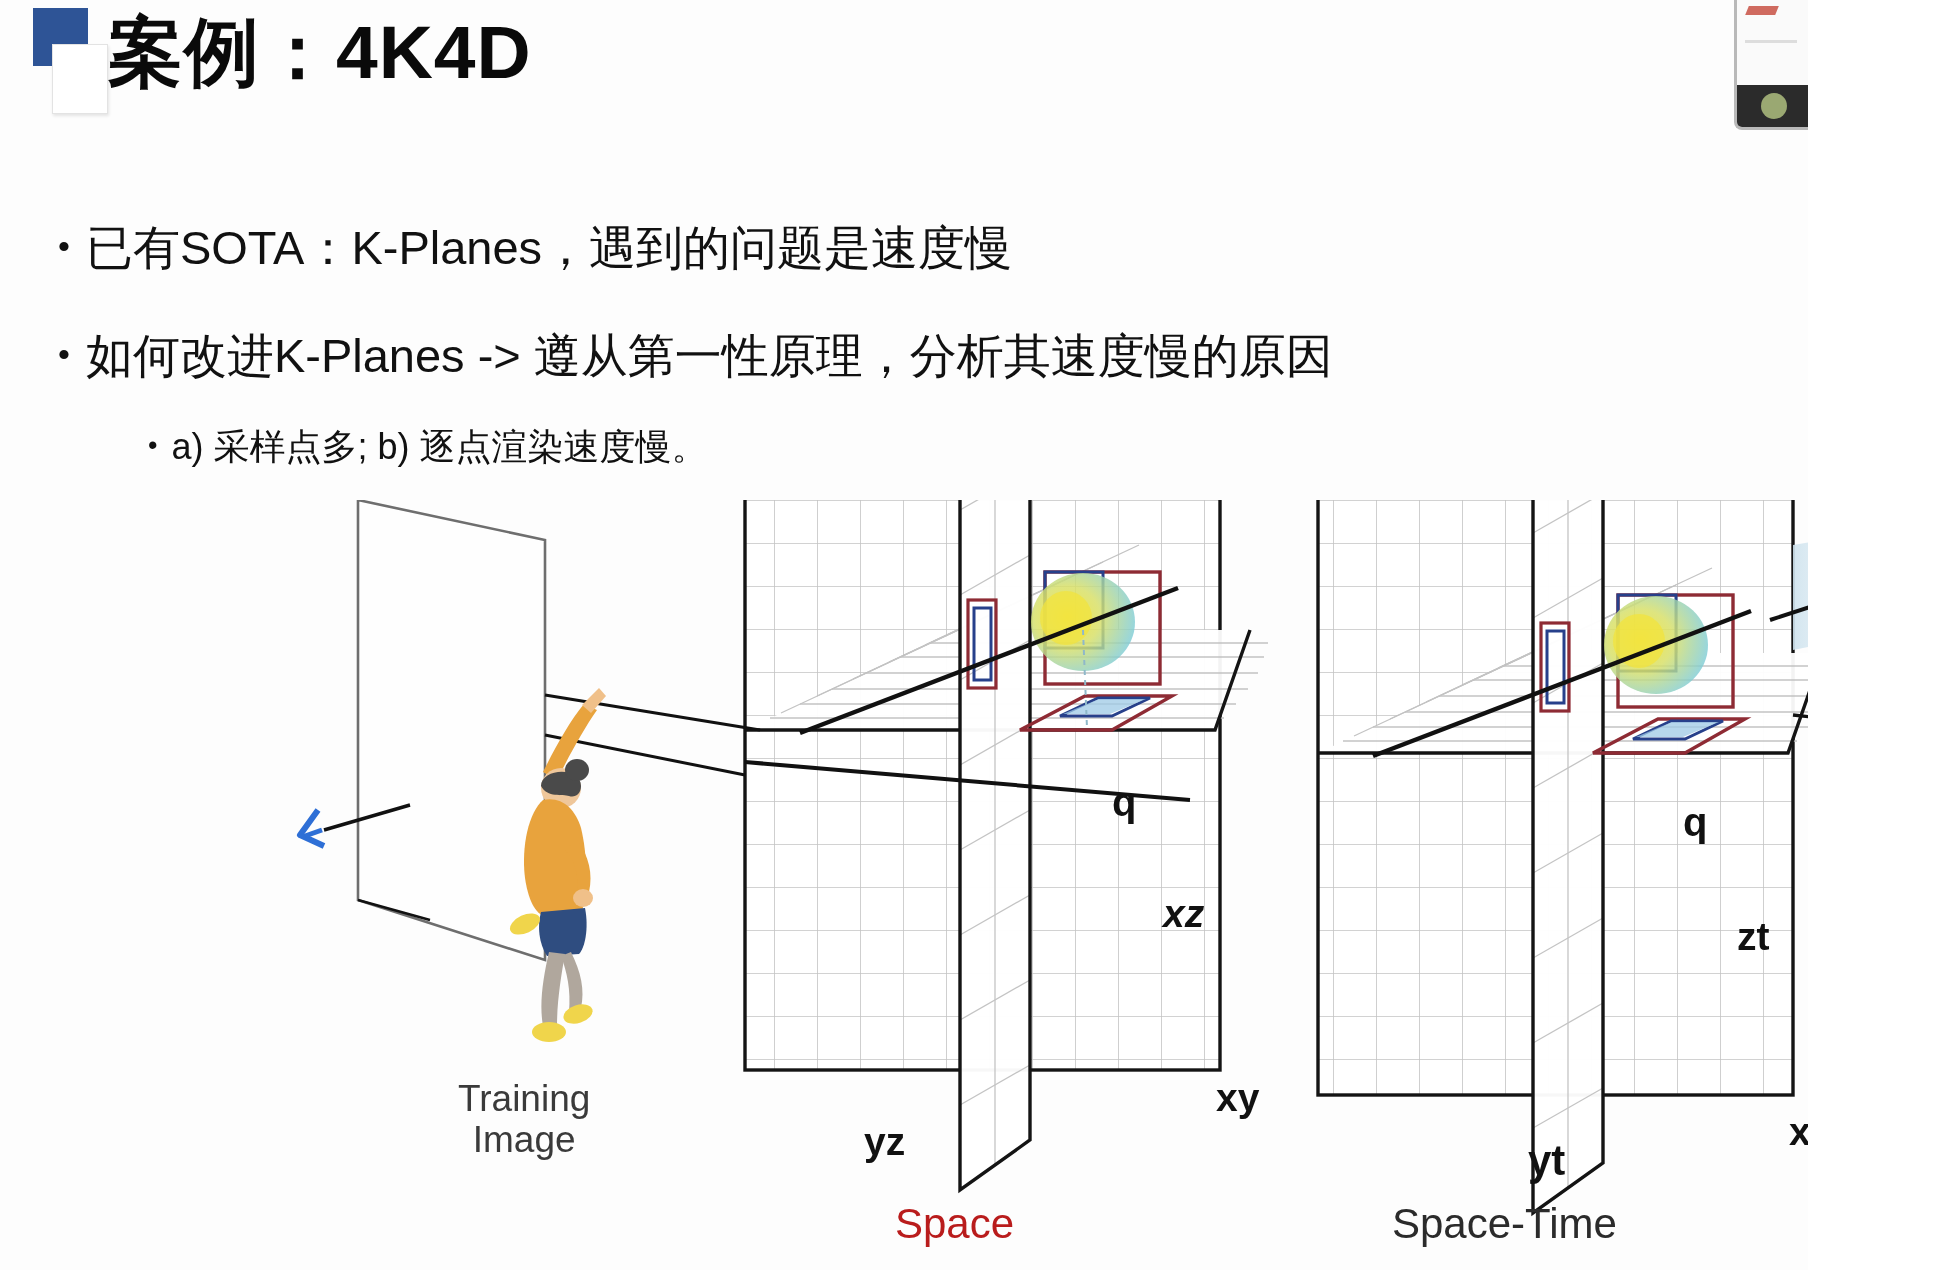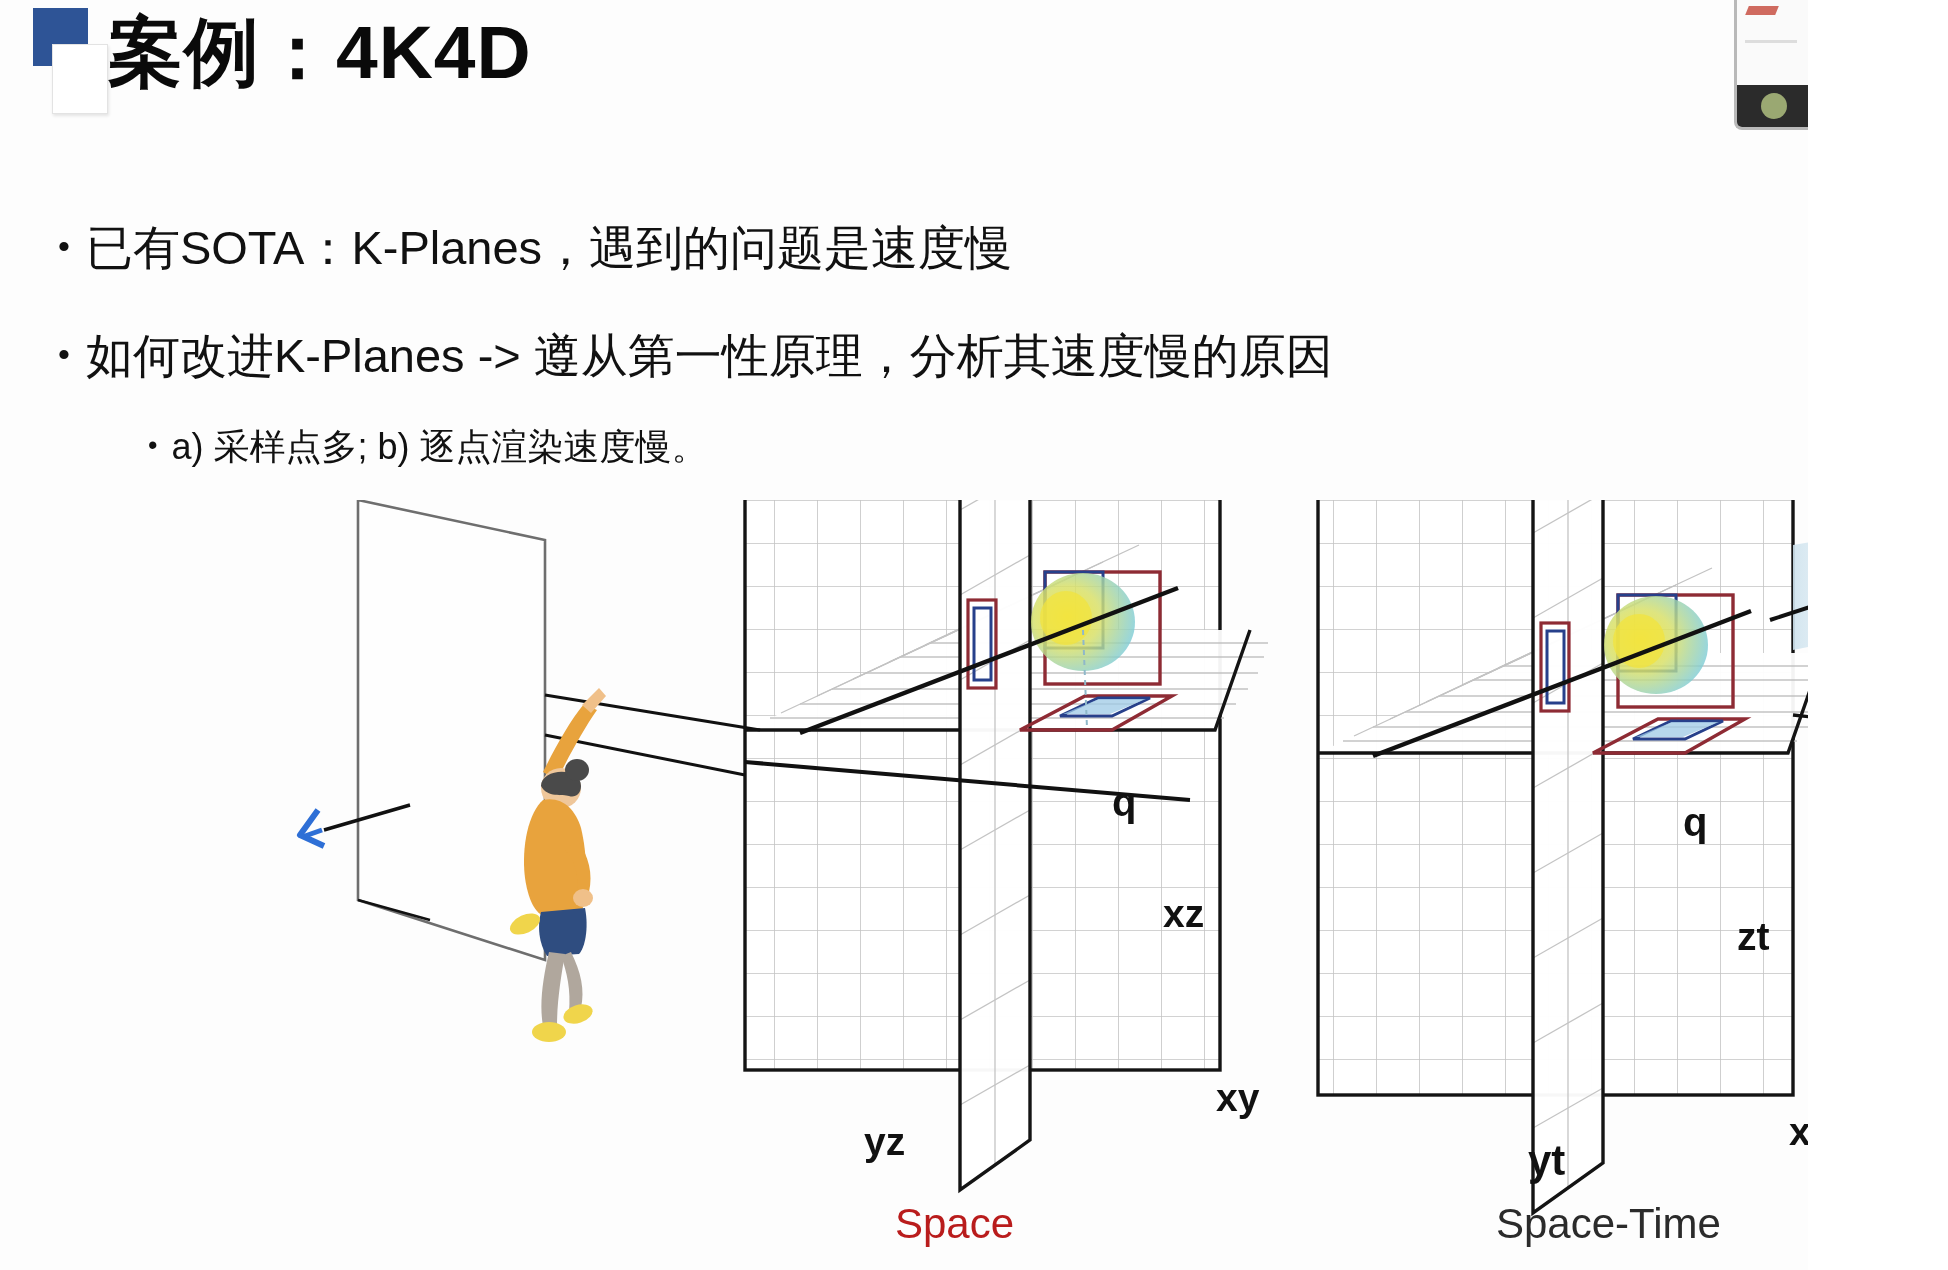--- a/index.html
+++ b/index.html
@@ -95,23 +95,23 @@
     font-weight: 700;
     white-space: nowrap;
   }
   .lbl-training {
     left: 458px; top: 578px;
     font-size: 37px; font-weight: 400;
     text-align: center; line-height: 1.12;
     color: #3a3a3a;
   }
   .lbl-space     { left: 895px; top: 700px; font-size: 42px; font-weight: 400; color:#b91c1c; }
-  .lbl-spacetime { left: 1496px; top: 700px; font-size: 42px; font-weight: 400; color:#2b2b2b; }
-
-  .lbl-xz { left: 1163px; top: 392px; font-size: 39px; }
+  .lbl-spacetime { left: 1392px; top: 700px; font-size: 42px; font-weight: 400; color:#2b2b2b; }
+
+  .lbl-xz { left: 1163px; top: 392px; font-size: 39px; font-style: italic; }
   .lbl-xy { left: 1216px; top: 576px; font-size: 39px; }
   .lbl-yz { left: 864px;  top: 620px; font-size: 39px; }
   .lbl-q1 { left: 1112px; top: 280px; font-size: 40px; }
 
   .lbl-zt { left: 1737px; top: 415px; font-size: 39px; }
   .lbl-xt { left: 1789px; top: 610px; font-size: 39px; }
   .lbl-yt { left: 1528px; top: 637px; font-size: 42px; }
   .lbl-q2 { left: 1683px; top: 300px; font-size: 40px; }
 
   
@@ -351,20 +351,24 @@
         <path d="M64 292 C58 318 54 344 58 366 L72 366 C72 342 76 316 80 294 Z" fill="#b0a79d"></path>
         <path d="M86 292 C96 312 100 330 96 348 L84 352 C86 330 82 312 76 296 Z" fill="#b0a79d"></path>
 
         <ellipse cx="64" cy="372" rx="17" ry="10" fill="#f0d54b"></ellipse>
         <ellipse cx="93" cy="354" rx="15" ry="9" fill="#f0d54b" transform="rotate(-18 93 354)"></ellipse>
 
         <ellipse cx="40" cy="264" rx="16" ry="9" fill="#f0d54b" transform="rotate(-25 40 264)"></ellipse>
       </svg>
     </div>
 
+    <div class="fig-label lbl-training">
+      <div>Training</div>
+      <div>Image</div>
+    </div>
 
     <div class="fig-label lbl-space">Space</div>
     <div class="fig-label lbl-spacetime">Space-Time</div>
 
     <div class="fig-label lbl-xz">xz</div>
     <div class="fig-label lbl-xy">xy</div>
     <div class="fig-label lbl-yz">yz</div>
     <div class="fig-label lbl-q1">q</div>
 
     <div class="fig-label lbl-zt">zt</div>

